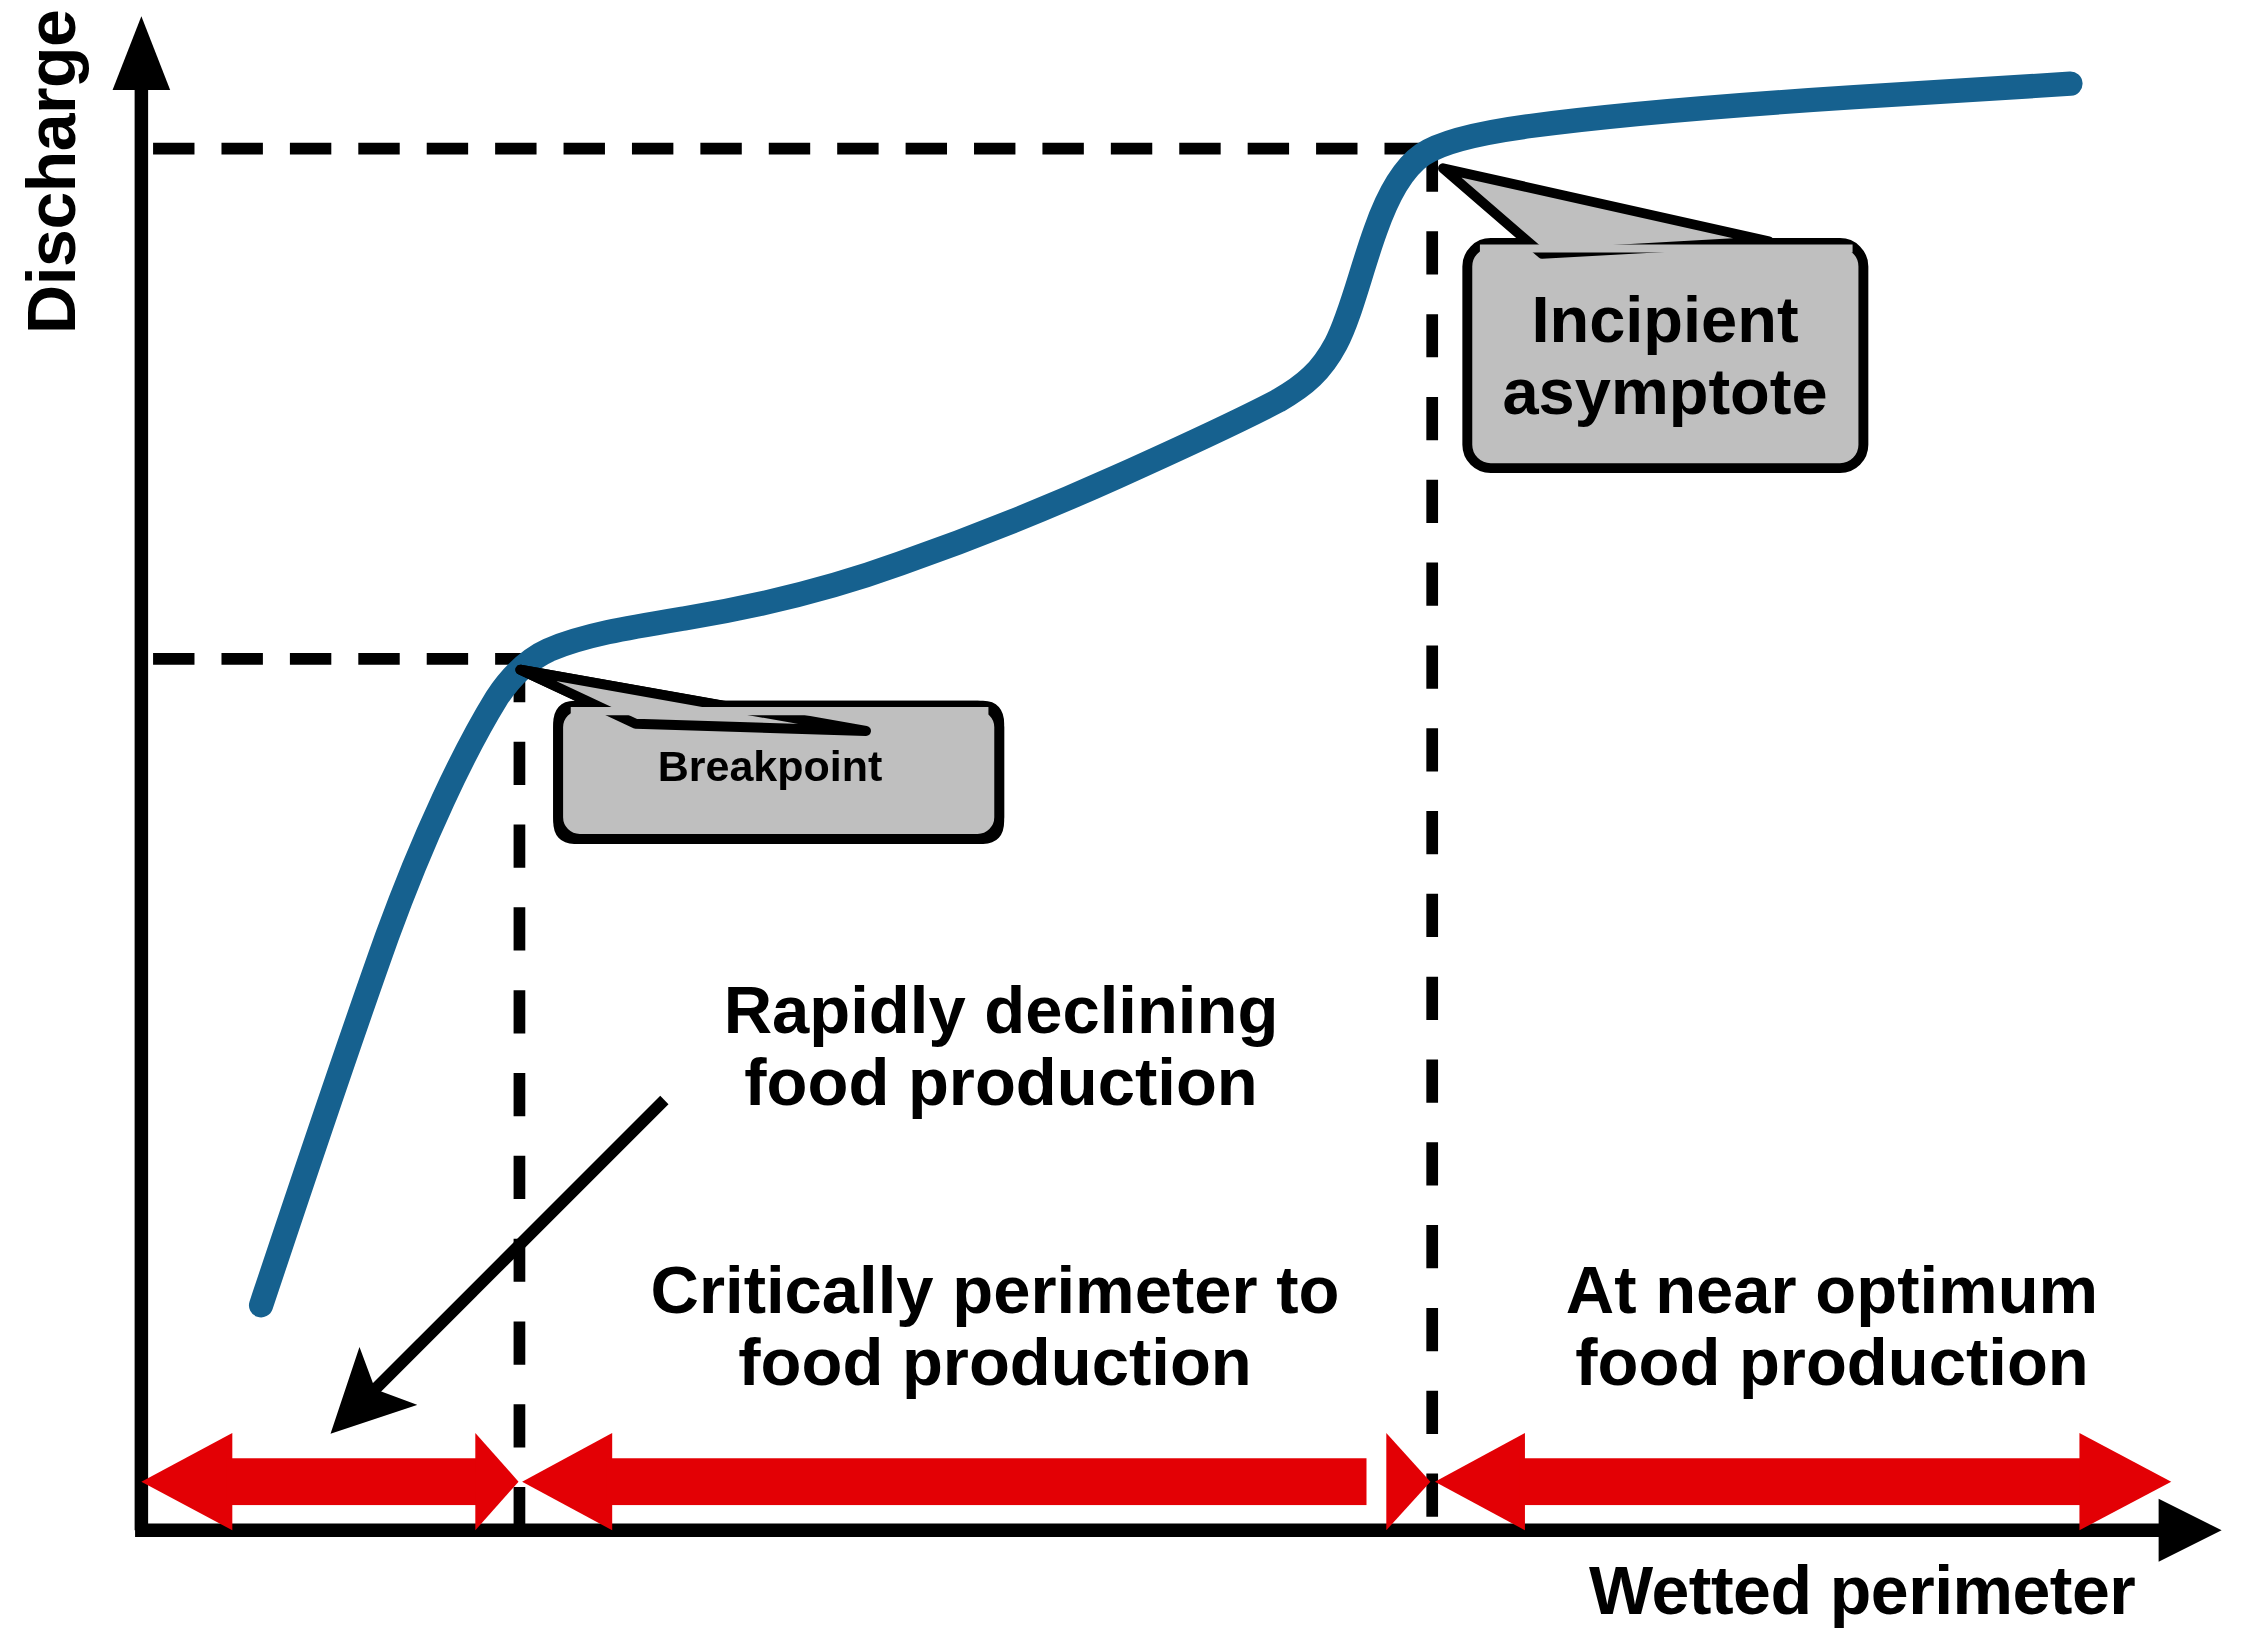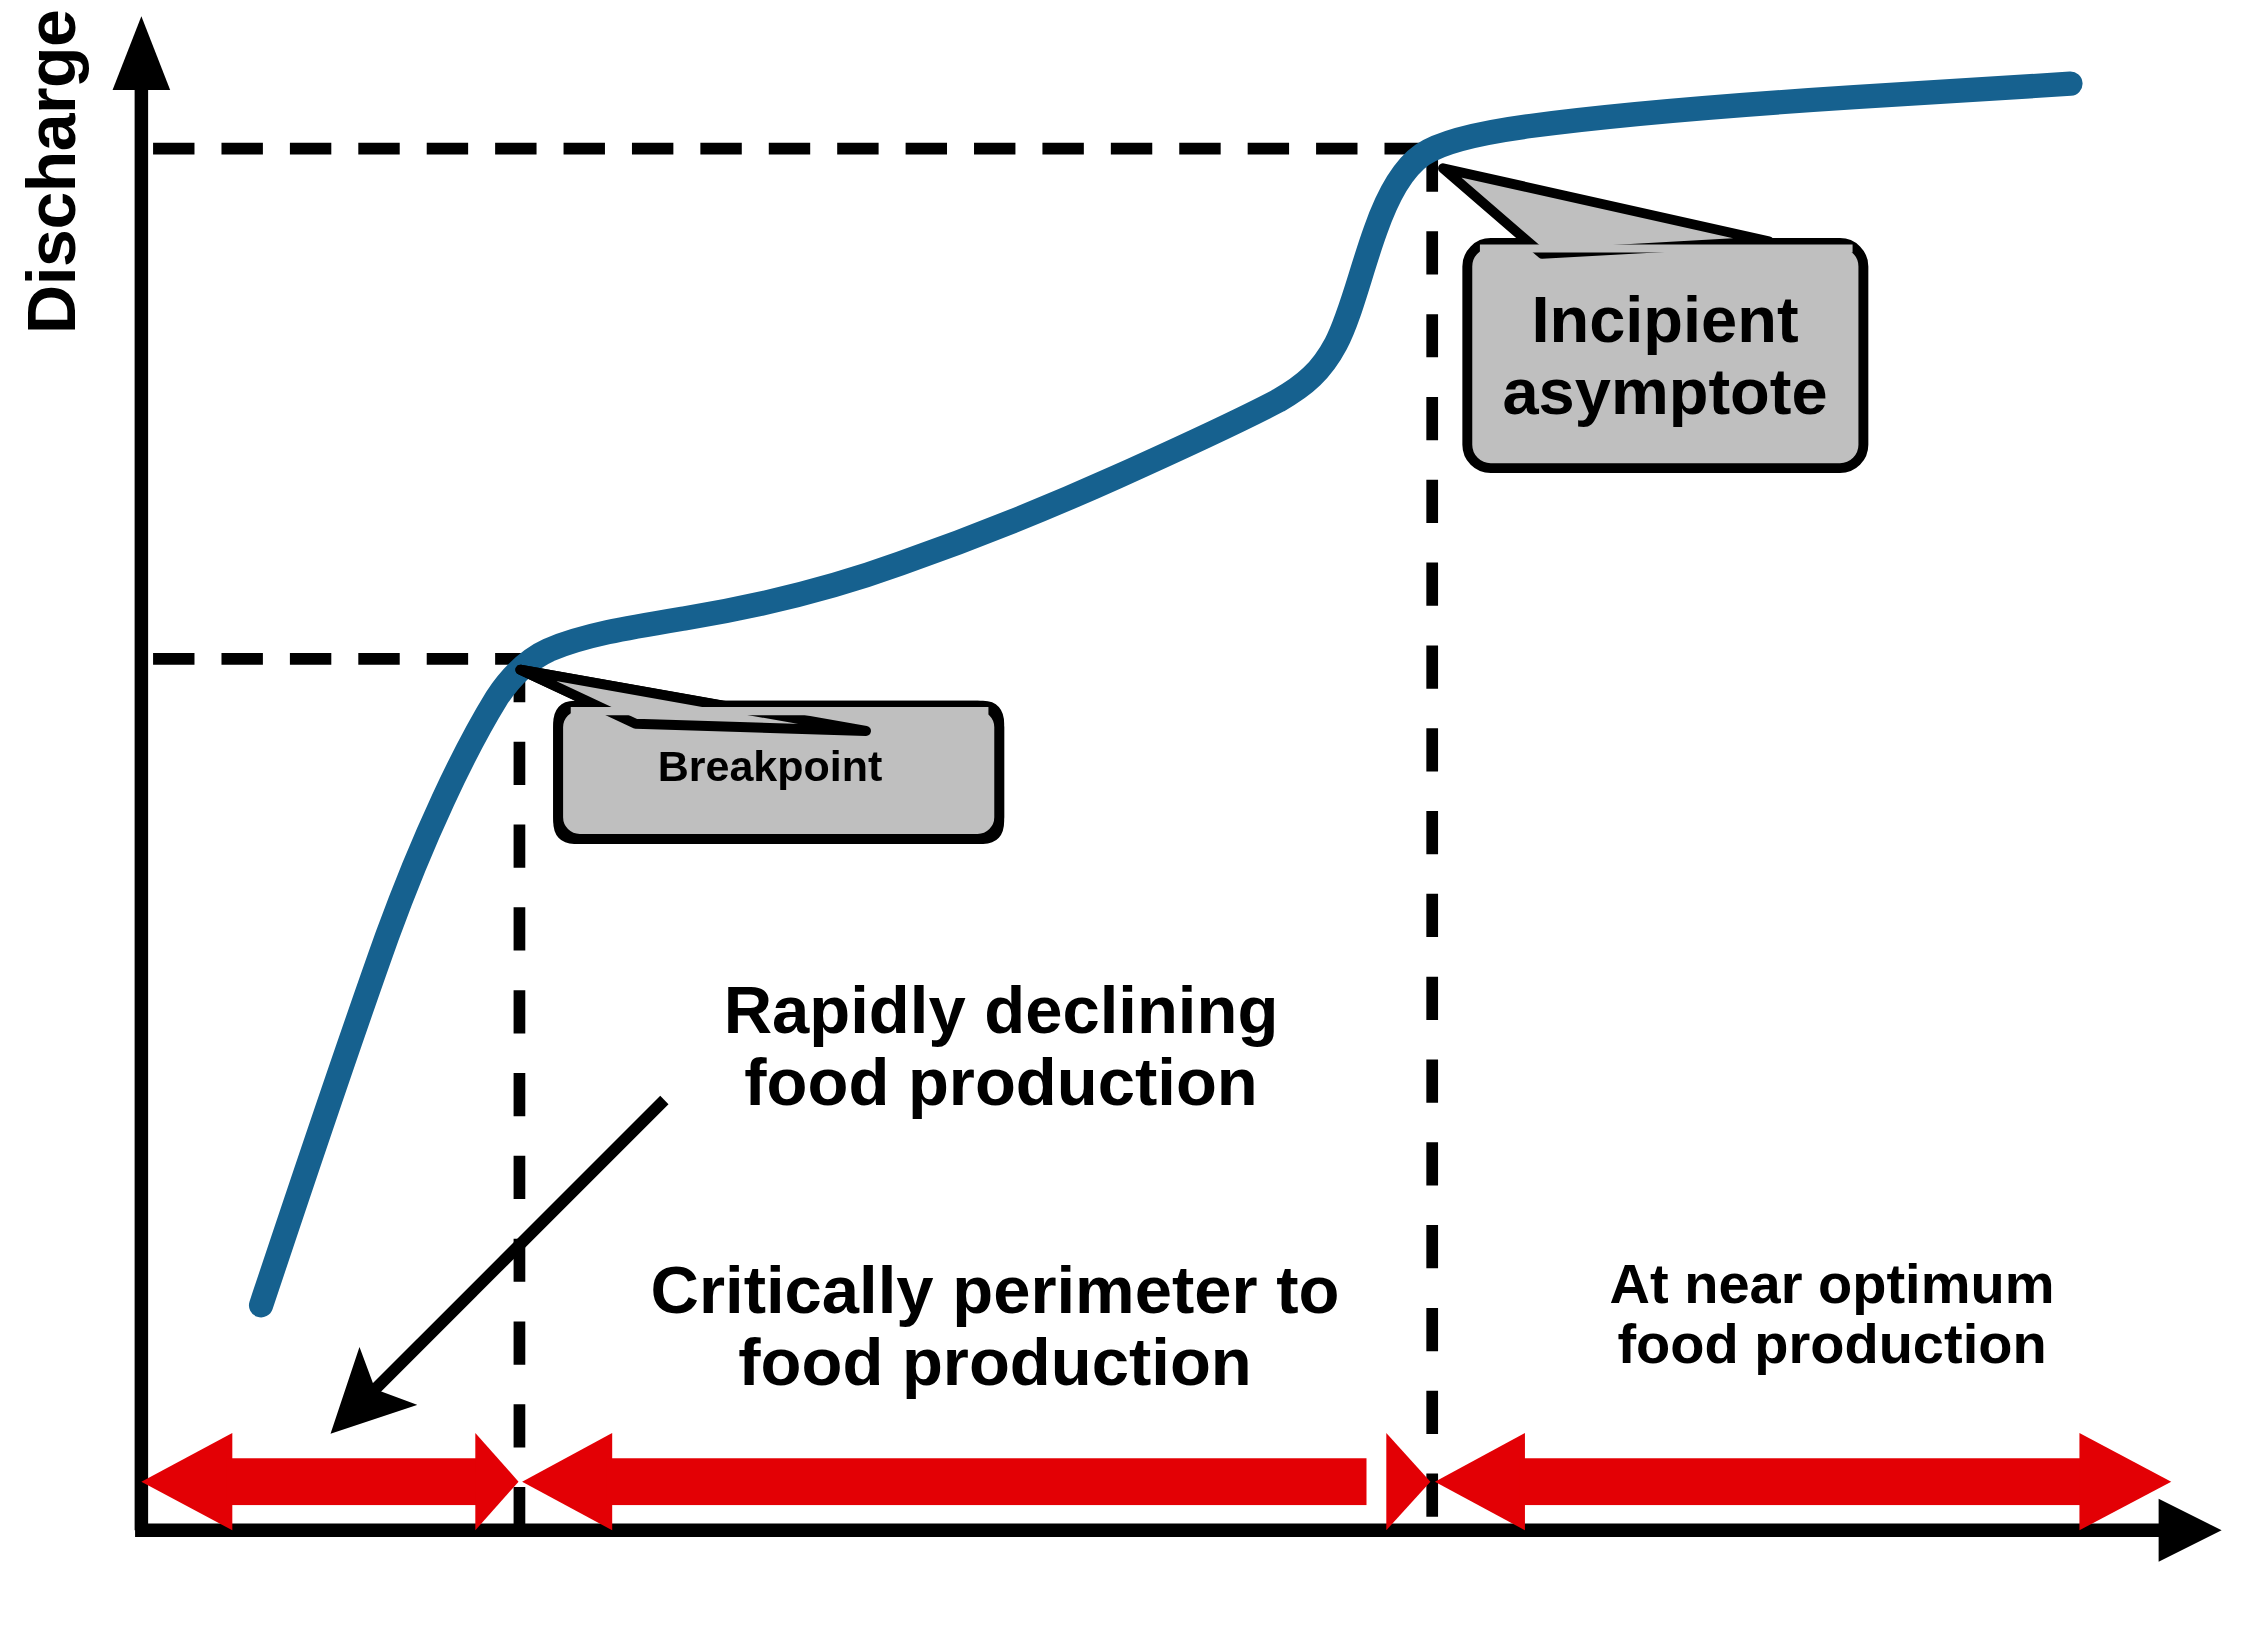--- a/index.html
+++ b/index.html
@@ -57,21 +57,21 @@
   #label-critical {
     left: 590px;
     top: 1254px;
     width: 810px;
     font-size: 67px;
   }
   #label-optimum {
     left: 1517px;
     top: 1254px;
     width: 630px;
-    font-size: 56px;
+    font-size: 67px;
   }
   .callout-text {
     position: absolute;
     color: #000000;
     font-weight: bold;
     font-family: "Liberation Sans", sans-serif;
     text-align: center;
     line-height: 1.1;
     white-space: pre;
   }
@@ -179,20 +179,21 @@
 
     <g>
       <rect x="1630" y="270" width="440" height="250" rx="26" ry="26" fill="#BFBFBF" stroke="#000000" stroke-width="11"></rect>
       <path d="M 1603,187 L 1965,268 L 1713,282 Z" fill="#BFBFBF" stroke="#000000" stroke-width="11" stroke-linejoin="round"></path>
       <path d="M 1644,276 L 2058,276" stroke="#BFBFBF" stroke-width="9"></path>
     </g>
   </svg>
 
   <div class="lbl" id="y-axis-label">Discharge</div>
 
+  <div class="lbl" id="x-axis-label">Wetted perimeter</div>
 
   <div class="lbl" id="label-rapid">Rapidly declining
 food production</div>
 
   <div class="lbl" id="label-critical">Critically perimeter to
 food production</div>
 
   <div class="lbl" id="label-optimum">At near optimum
 food production</div>
 

